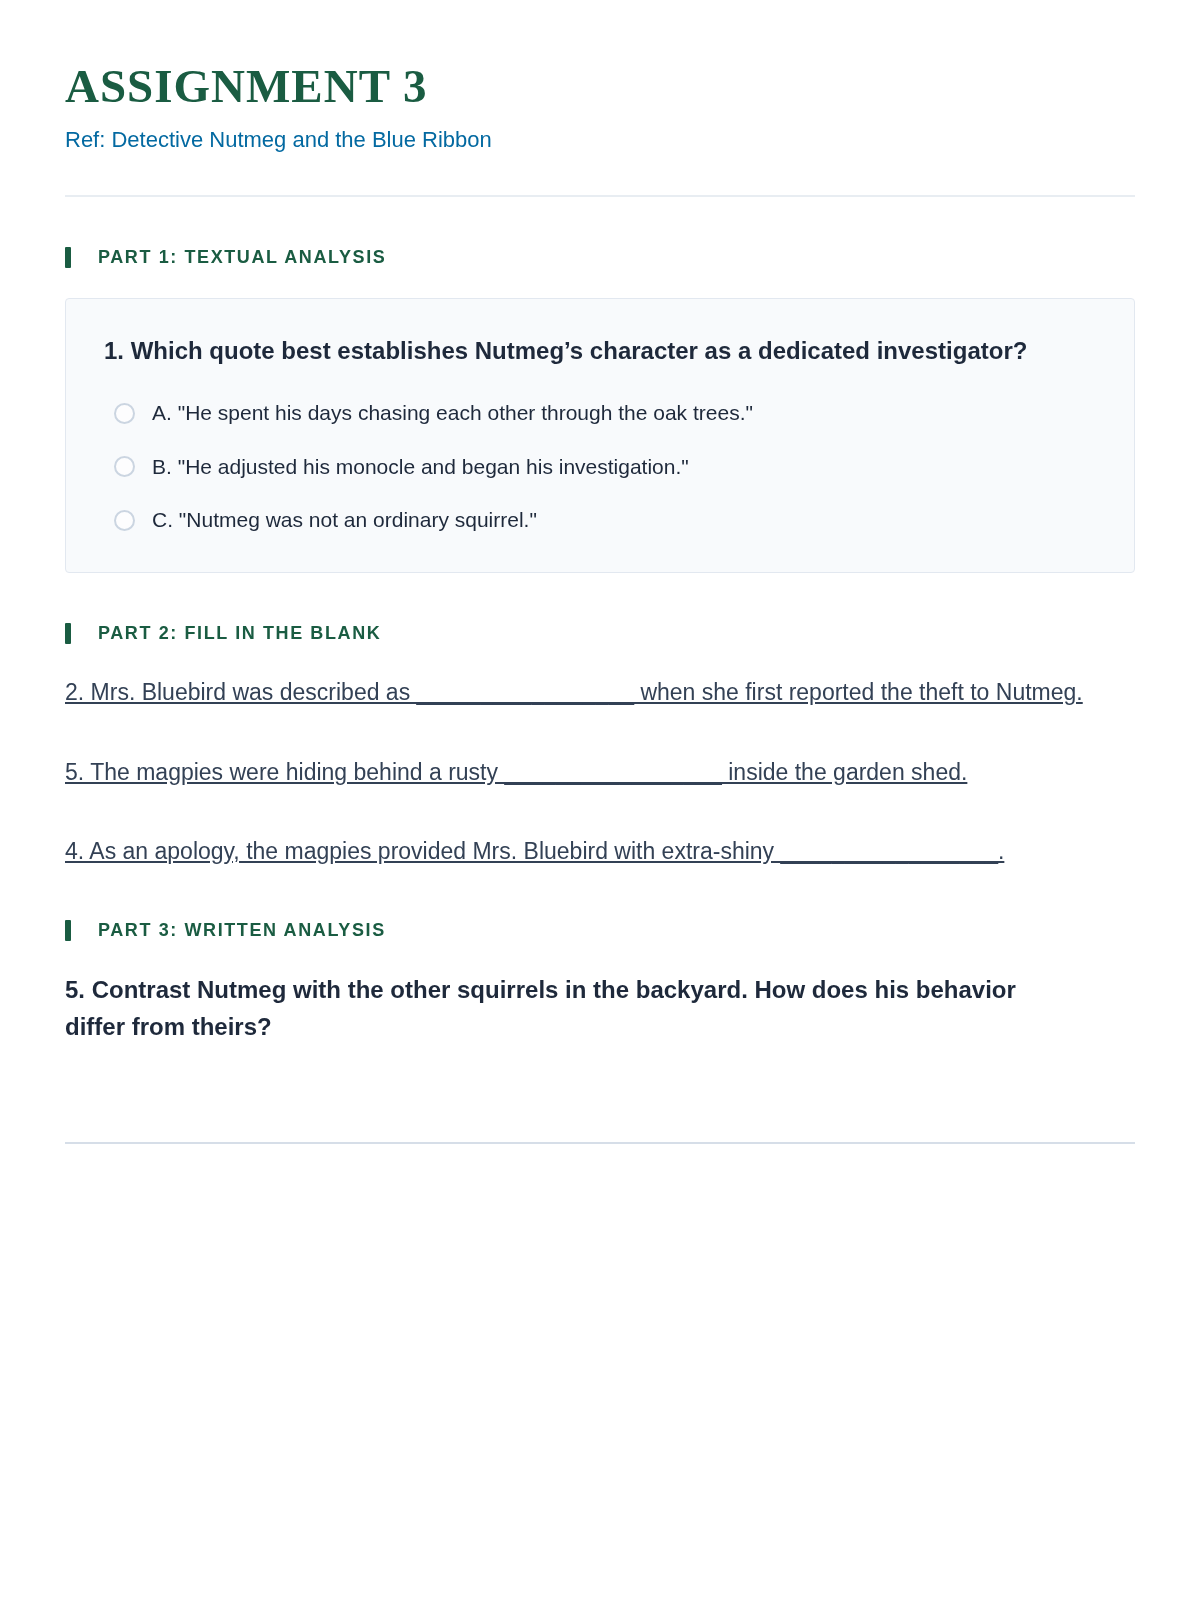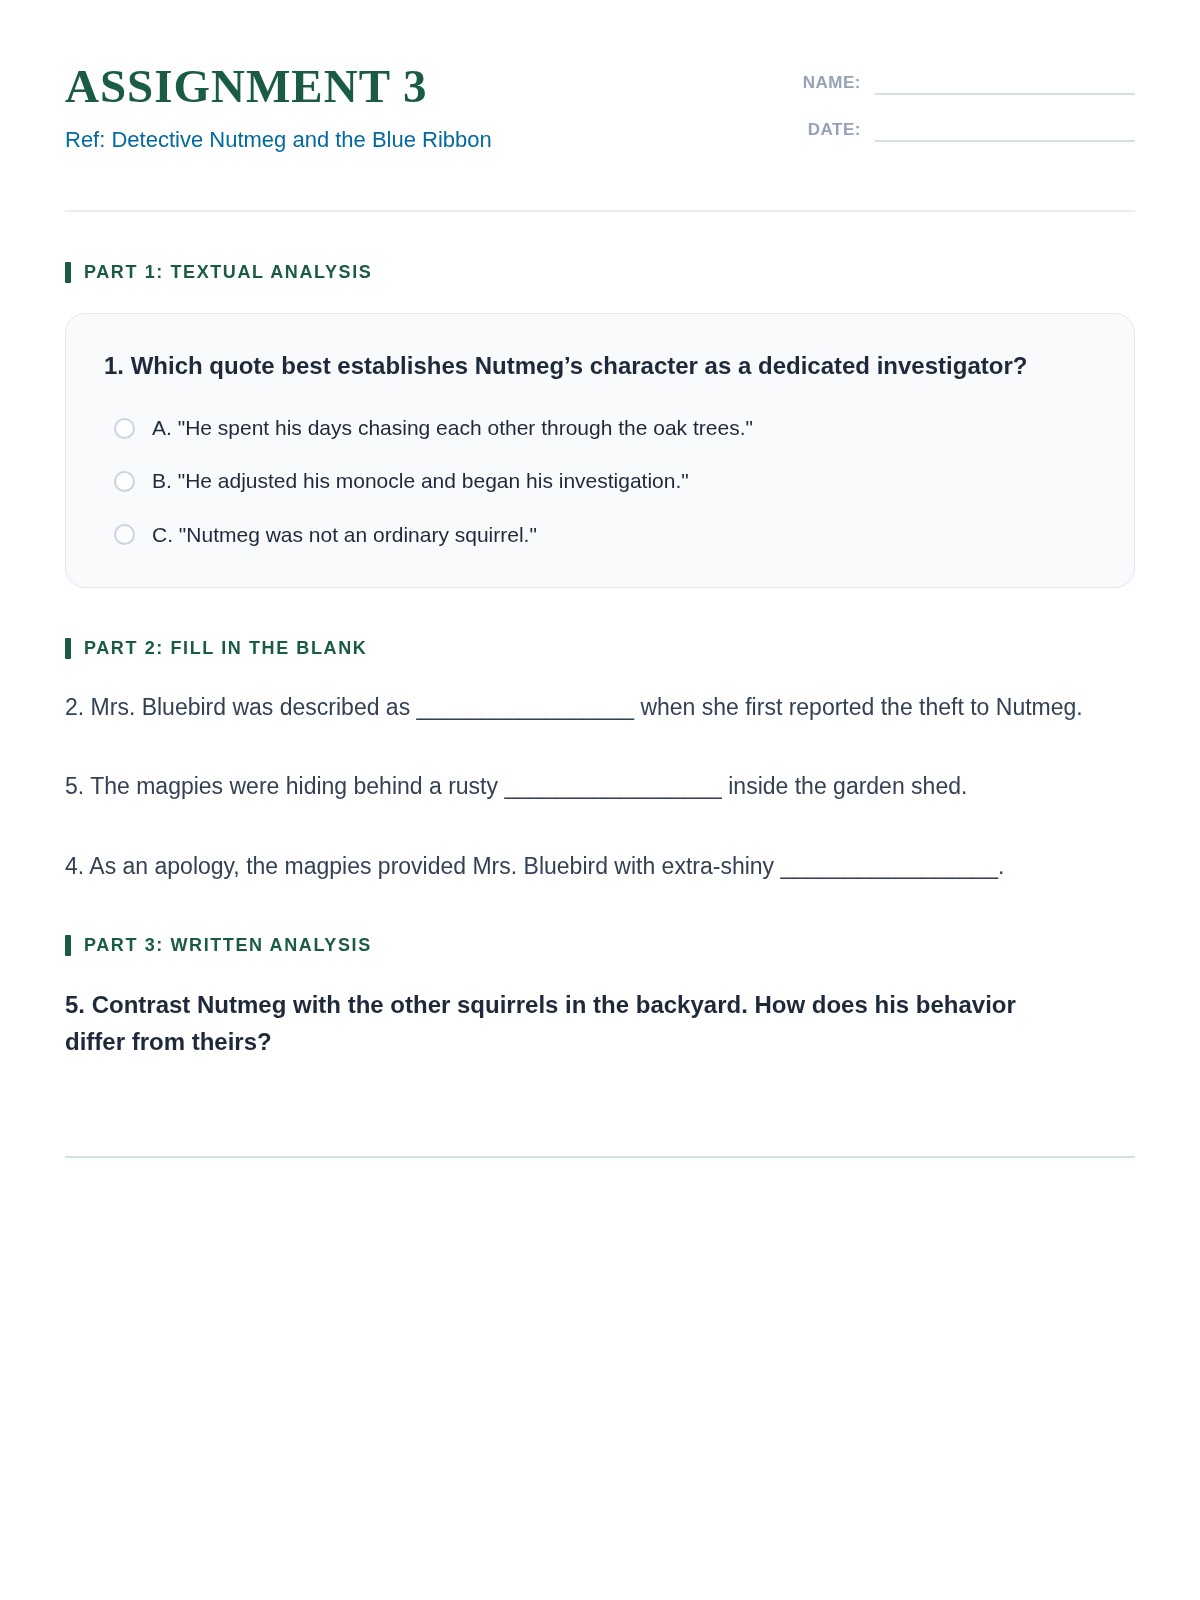--- a/index.html
+++ b/index.html
@@ -20,63 +20,53 @@
   .title{font-family:"Liberation Serif",serif;font-size:47px;font-weight:700;color:var(--accent);margin:0;letter-spacing:1px;line-height:1.05;}
   .subtitle{font-size:22px;color:#0369a1;margin:16px 0 0;}
   .fields{padding-top:12px;}
   .field-row{display:flex;align-items:flex-end;justify-content:flex-end;margin-bottom:26px;gap:14px;}
   .field-label{font-size:17px;font-weight:700;color:var(--muted);letter-spacing:0.5px;line-height:1;padding-bottom:4px;}
   .field-line{width:260px;border-bottom:2px solid #d6dee8;height:18px;}
 
   .divider{border:none;border-top:2px solid #e8edf2;margin:42px 0 0;}
 
   
-  .part-heading{display:flex;align-items:center;gap:13px;margin:50px 0 30px;}
+  .part-heading{display:flex;align-items:center;gap:27px;margin:50px 0 30px;}
   .part-bar{width:6px;height:21px;background:var(--accent);border-radius:1px;flex:0 0 auto;}
   .part-title{font-size:18px;font-weight:700;color:var(--accent);letter-spacing:1.6px;}
 
   
-  .question-box{background:var(--box_bg);border:1px solid var(--box_border);border-radius:20px;padding:34px 38px 34px;}
+  .question-box{background:var(--box_bg);border:1px solid var(--box_border);border-radius:4px;padding:34px 38px 34px;}
   .q-bold{font-size:24px;font-weight:700;color:var(--text_dark);line-height:1.5;margin:0 0 30px;}
   .option-row{display:flex;align-items:center;gap:17px;margin:0 0 25px;padding-left:10px;}
   .option-row:last-child{margin-bottom:4px;}
   .radio{width:21px;height:21px;border:2px solid var(--line);border-radius:50%;background:#fdfdfe;flex:0 0 auto;}
   .option-label{font-size:21px;color:var(--text_dark);line-height:1.35;}
 
   
-  .fill-question{font-size:23px;color:var(--text);line-height:1.62;margin:0 0 42px;max-width:1020px;}
+  .fill-question{font-size:23px;color:var(--text);line-height:1.62;margin:0 0 42px;max-width:1020px;text-decoration:underline;}
 
   
   .written-question{font-size:24px;font-weight:700;color:var(--text_dark);line-height:1.55;margin:0;max-width:1000px;}
   .answer-line{border-bottom:2px solid #d6dee8;height:0;width:100%;}
   .al-1{margin-top:96px;}
   .al-2{margin-top:80px;}
   .al-3{margin-top:80px;}
   .q6{margin-top:38px;}
   .al-4{margin-top:108px;}
 </style>
 </head>
 <body>
 
 <div class="page">
 
   <div class="header">
     <div>
       <h1 class="title">ASSIGNMENT 3</h1>
       <p class="subtitle">Ref: Detective Nutmeg and the Blue Ribbon</p>
-    </div>
-    <div class="fields">
-      <div class="field-row">
-        <span class="field-label">NAME:</span>
-        <span class="field-line"></span>
-      </div>
-      <div class="field-row">
-        <span class="field-label">DATE:</span>
-        <span class="field-line"></span>
-      </div>
     </div>
   </div>
 
   <hr class="divider">
 
   <section>
     <div class="part-heading">
       <span class="part-bar"></span>
       <span class="part-title">PART 1: TEXTUAL ANALYSIS</span>
     </div>

